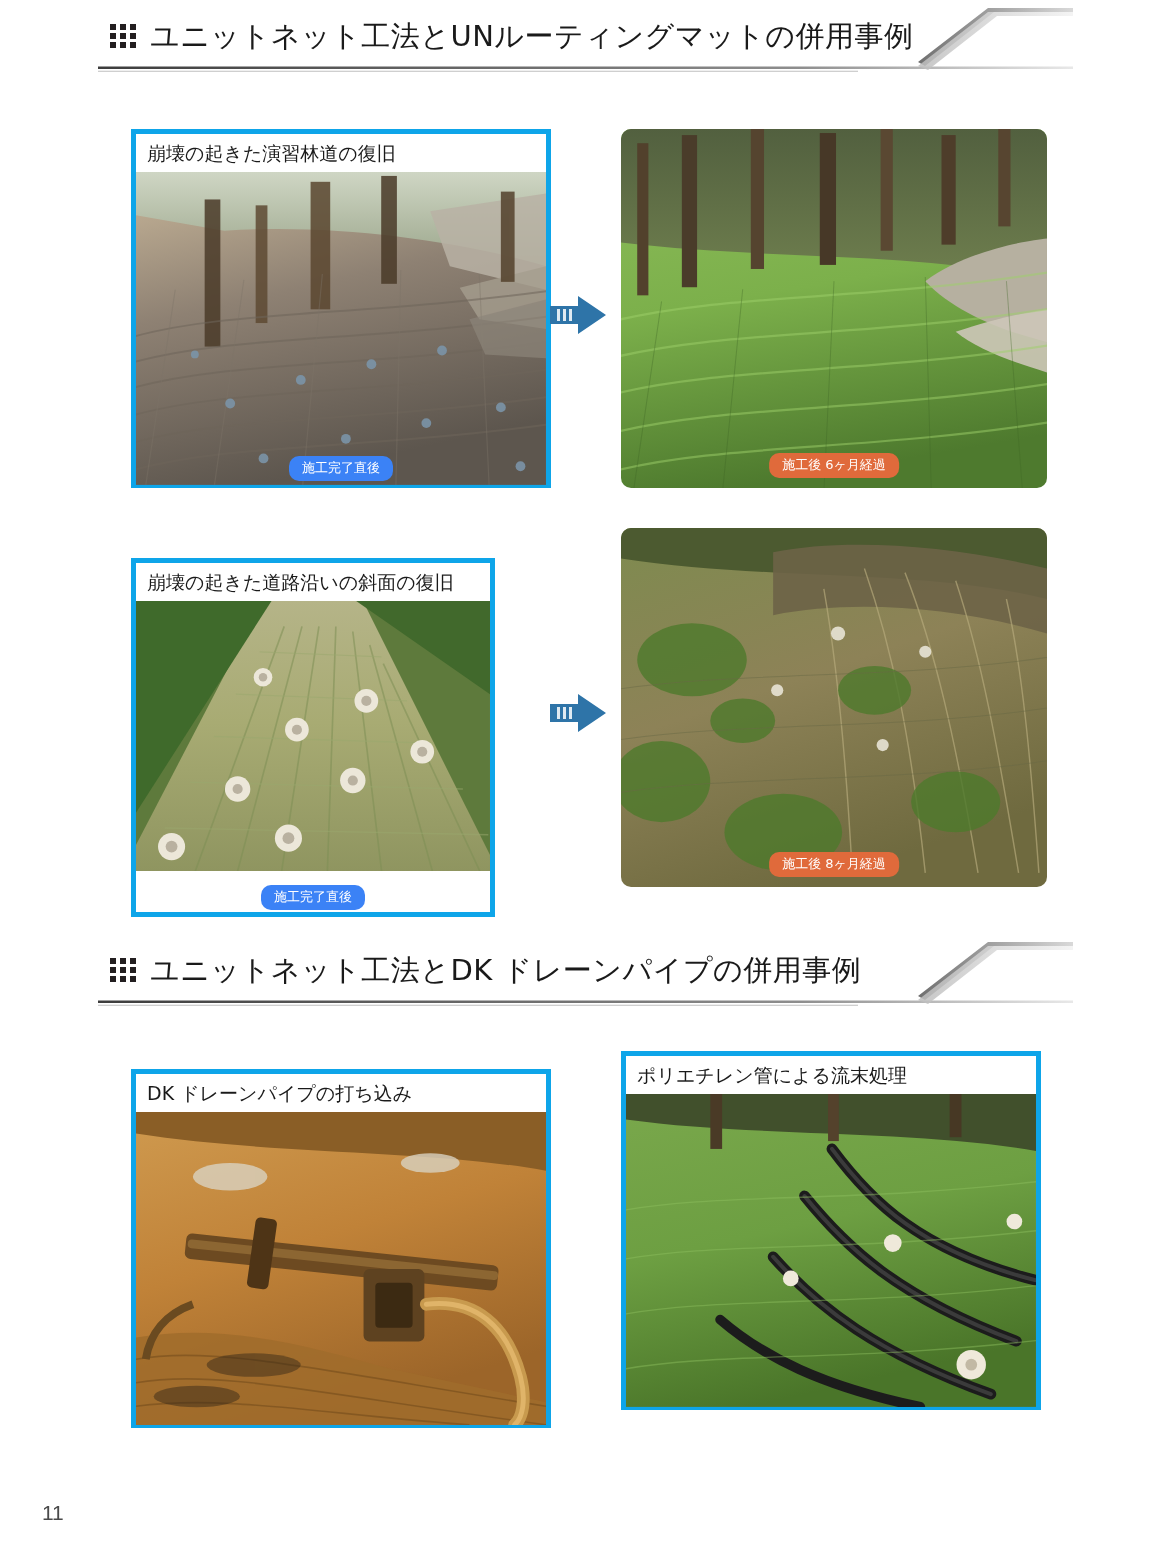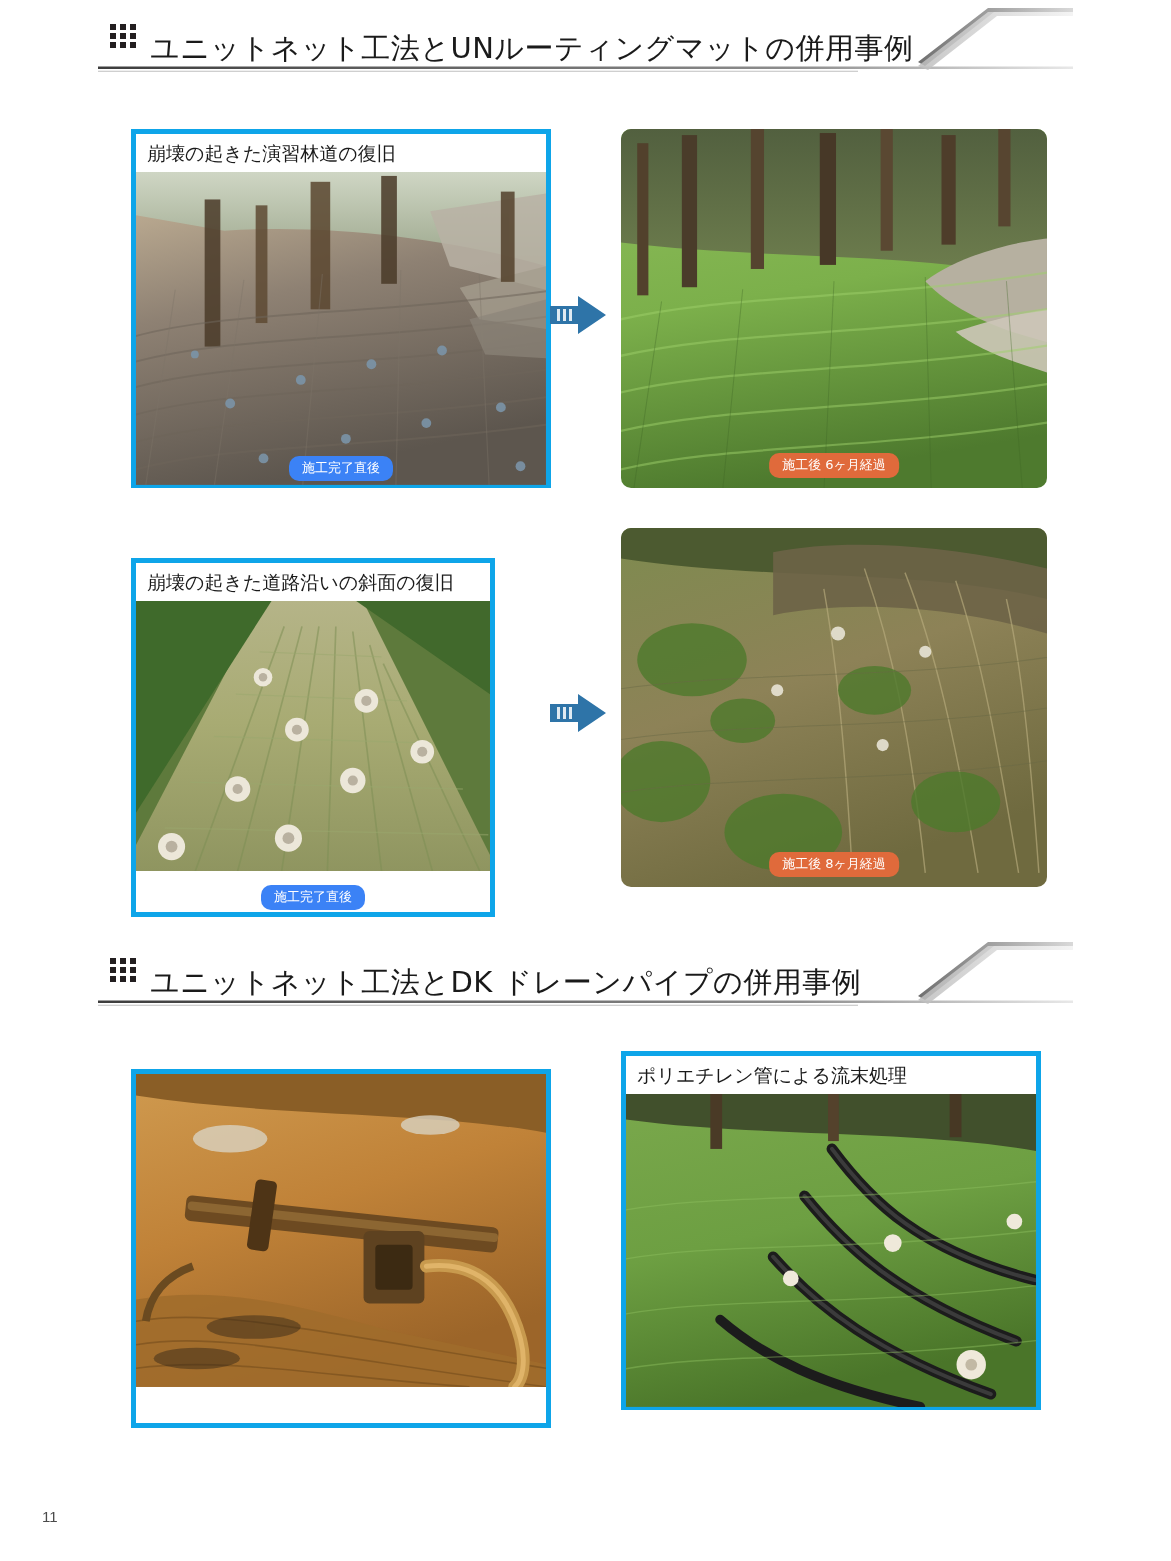--- a/index.html
+++ b/index.html
@@ -43,21 +43,20 @@
   .section-head .title {
     position: absolute;
     left: 52px;
     top: 6px;
     font-size: 29px;
     line-height: 44px;
     letter-spacing: 0.5px;
     color: #1a1a1a;
     white-space: nowrap;
     font-family: "DejaVu Sans", "Liberation Sans", sans-serif;
-    margin-top: 12px;
   }
   .section-head .rule {
     position: absolute;
     left: 0;
     top: 56px;
     width: 975px;
     height: 10px;
   }
 
   
@@ -109,21 +108,21 @@
     position: absolute;
     width: 72px;
     height: 46px;
   }
 
   
   .page-num {
     position: absolute;
     left: 42px;
     bottom: 36px;
-    font-size: 15px;
+    font-size: 21px;
     color: #4a4a4a;
   }
 
   
   .ph { position: absolute; inset: 0; }
 </style>
 </head>
 <body>
 
 <div class="section-head" style="top:8px;">
@@ -400,20 +399,21 @@
     <rect x="0" y="3" width="975" height="3" fill="url(#g1)"></rect>
     <rect x="0" y="8" width="760" height="1.6" fill="#cfcfcf"></rect>
   </svg>
   <svg style="position:absolute;left:700px;top:-8px;width:275px;height:72px;" viewBox="0 0 275 72" preserveAspectRatio="none">
     <path d="M120,62 L190,8 L275,8 L275,12 L196,12 L127,66 Z" fill="url(#gr1)"></path>
     <path d="M120,66 L190,12 L275,12 L275,16 L199,16 L130,70 Z" fill="url(#gr2)" opacity="0.85"></path>
   </svg>
 </div>
 
 <div class="card" style="left:131px; top:1069px; width:420px; height:359px;">
+  <div class="cap">DK ドレーンパイプの打ち込み</div>
   <div class="photo" style="height:319px;">
     <svg class="ph" viewBox="0 0 418 319" preserveAspectRatio="none">
       <defs>
         <linearGradient id="clay" x1="0" y1="0" x2="0.4" y2="1">
           <stop offset="0" stop-color="#cf9a4f"></stop>
           <stop offset="0.5" stop-color="#c08238"></stop>
           <stop offset="1" stop-color="#9c6529"></stop>
         </linearGradient>
       </defs>
       <rect x="0" y="0" width="418" height="319" fill="url(#clay)"></rect>

